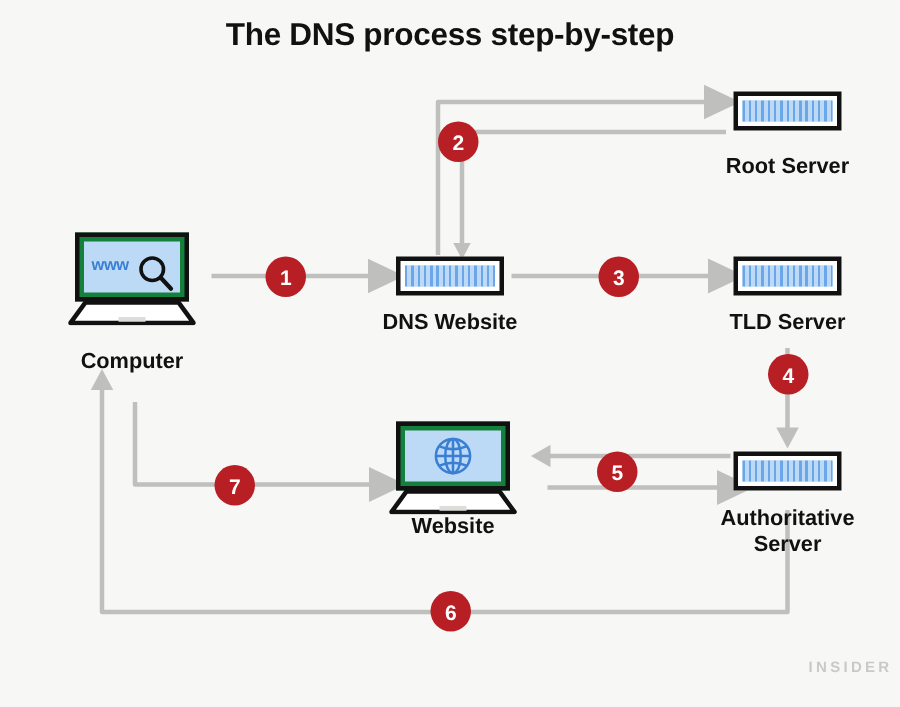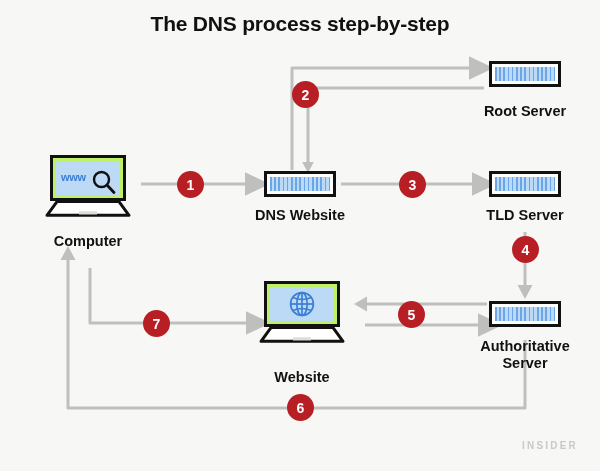--- a/index.html
+++ b/index.html
@@ -76,21 +76,21 @@
     width: 94px;
     height: 62px;
   }
   .laptop-lid {
     position: absolute;
     left: 9px;
     top: 0;
     width: 76px;
     height: 46px;
     border: 3.5px solid #111111;
-    background: #bef264;
+    background: #15803d;
     box-sizing: border-box;
     padding: 3px;
   }
   .laptop-screen {
     width: 100%;
     height: 100%;
     background: #bcd9f5;
     position: relative;
     overflow: hidden;
   }
@@ -131,21 +131,21 @@
     color: #ffffff;
     font-size: 14px;
     font-weight: bold;
     display: flex;
     align-items: center;
     justify-content: center;
     box-sizing: border-box;
   }
   #insider {
     position: absolute;
-    right: 22px;
+    right: 5px;
     bottom: 20px;
     font-size: 10px;
     font-weight: bold;
     color: #c9c9c6;
     letter-spacing: 2.2px;
   }
 </style>
 </head>
 <body>
 
@@ -246,21 +246,21 @@
           <path d="M6.0,8.6 Q15,12.4 24.0,8.6" fill="none" stroke="#3b7fd4" stroke-width="1.6"></path>
           <path d="M6.0,21.4 Q15,17.6 24.0,21.4" fill="none" stroke="#3b7fd4" stroke-width="1.6"></path>
         </svg>
       </div>
     </div>
     <svg class="laptop-base" viewBox="0 0 94 17">
       <path d="M6,15.3 L16,1.6 L78,1.6 L88,15.3 Z" fill="#ffffff" stroke="#111111" stroke-width="3" stroke-linejoin="round"></path>
       <rect x="38" y="11.3" width="18" height="3.2" fill="#dddddb"></rect>
     </svg>
   </div>
-  <div class="node-label" style="left:212px; top:369px;">Website</div>
+  <div class="node-label" style="left:212px; top:343px;">Website</div>
 
   <div class="step" style="left:177px; top:171px;">1</div>
   <div class="step" style="left:292px; top:81px;">2</div>
   <div class="step" style="left:399px; top:171px;">3</div>
   <div class="step" style="left:512px; top:236px;">4</div>
   <div class="step" style="left:398px; top:301px;">5</div>
   <div class="step" style="left:287px; top:394px;">6</div>
   <div class="step" style="left:143px; top:310px;">7</div>
 
   <div id="insider">INSIDER</div>

